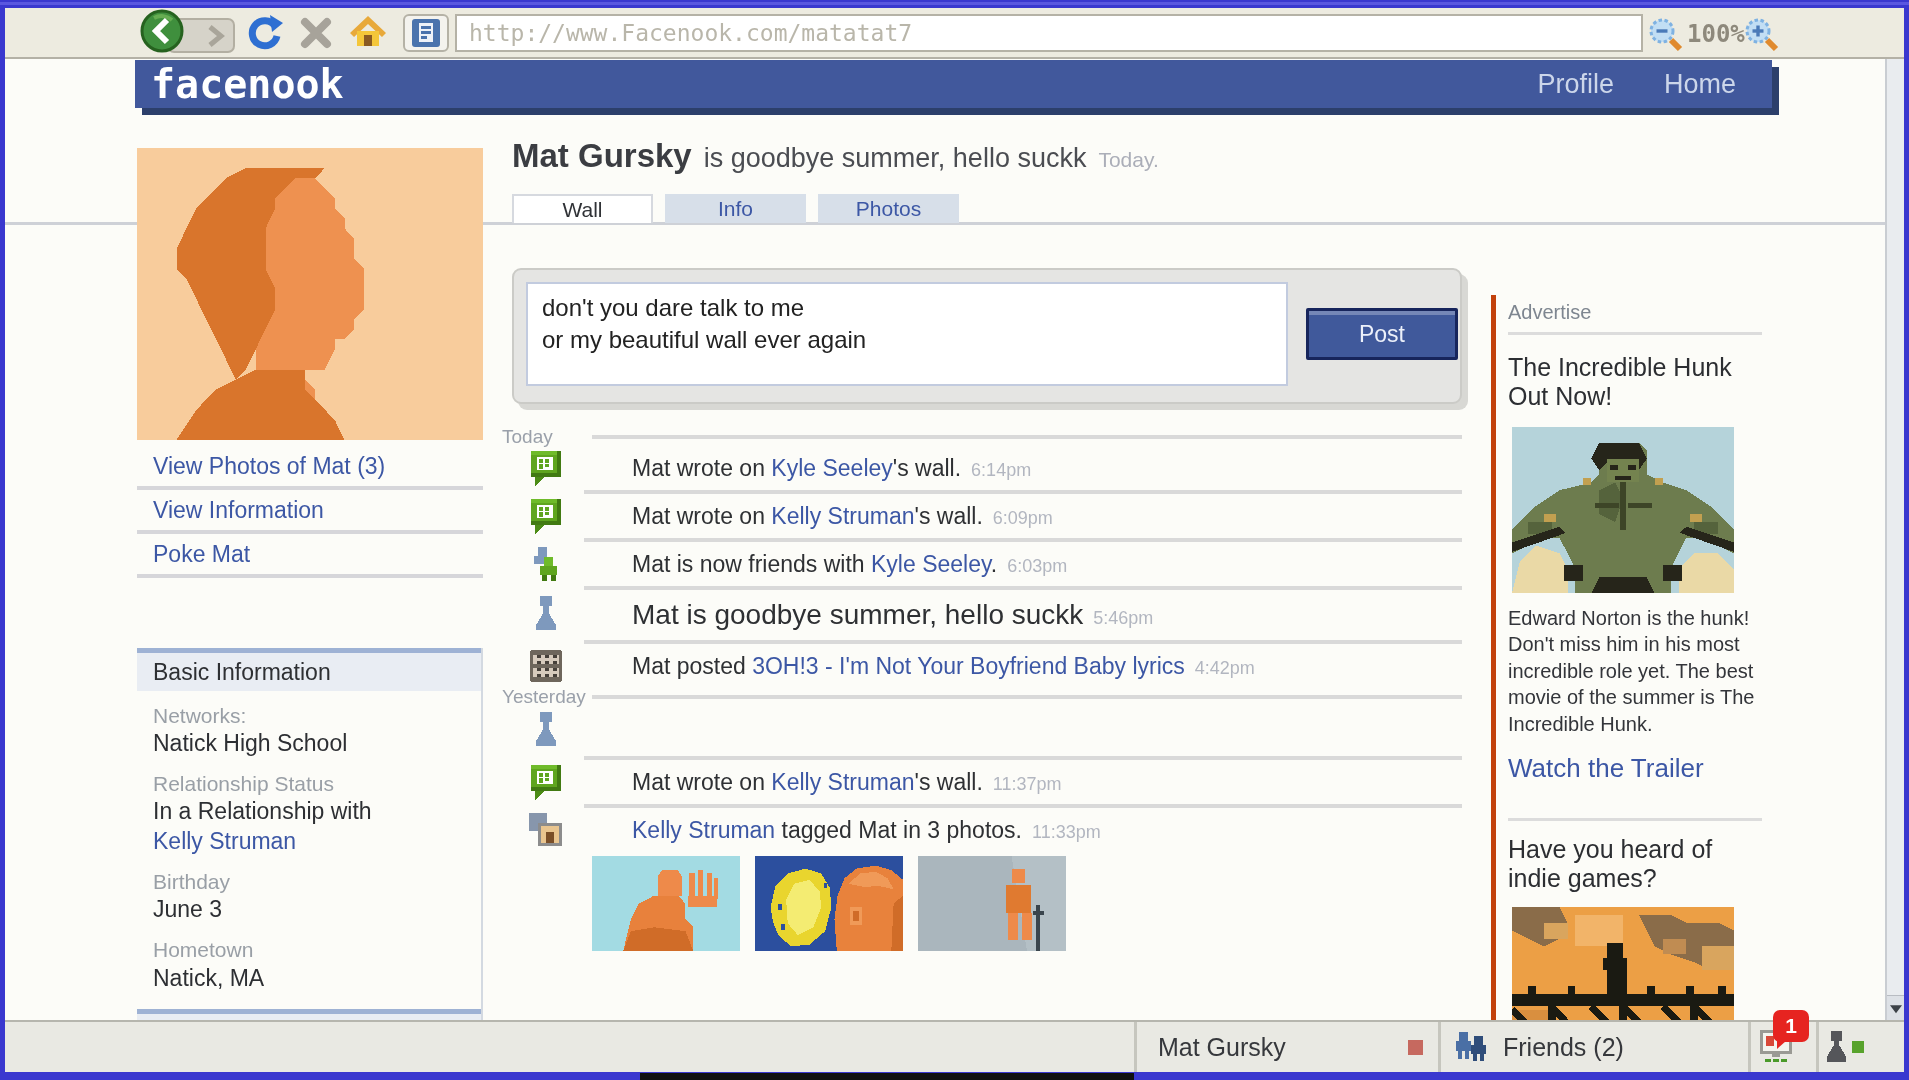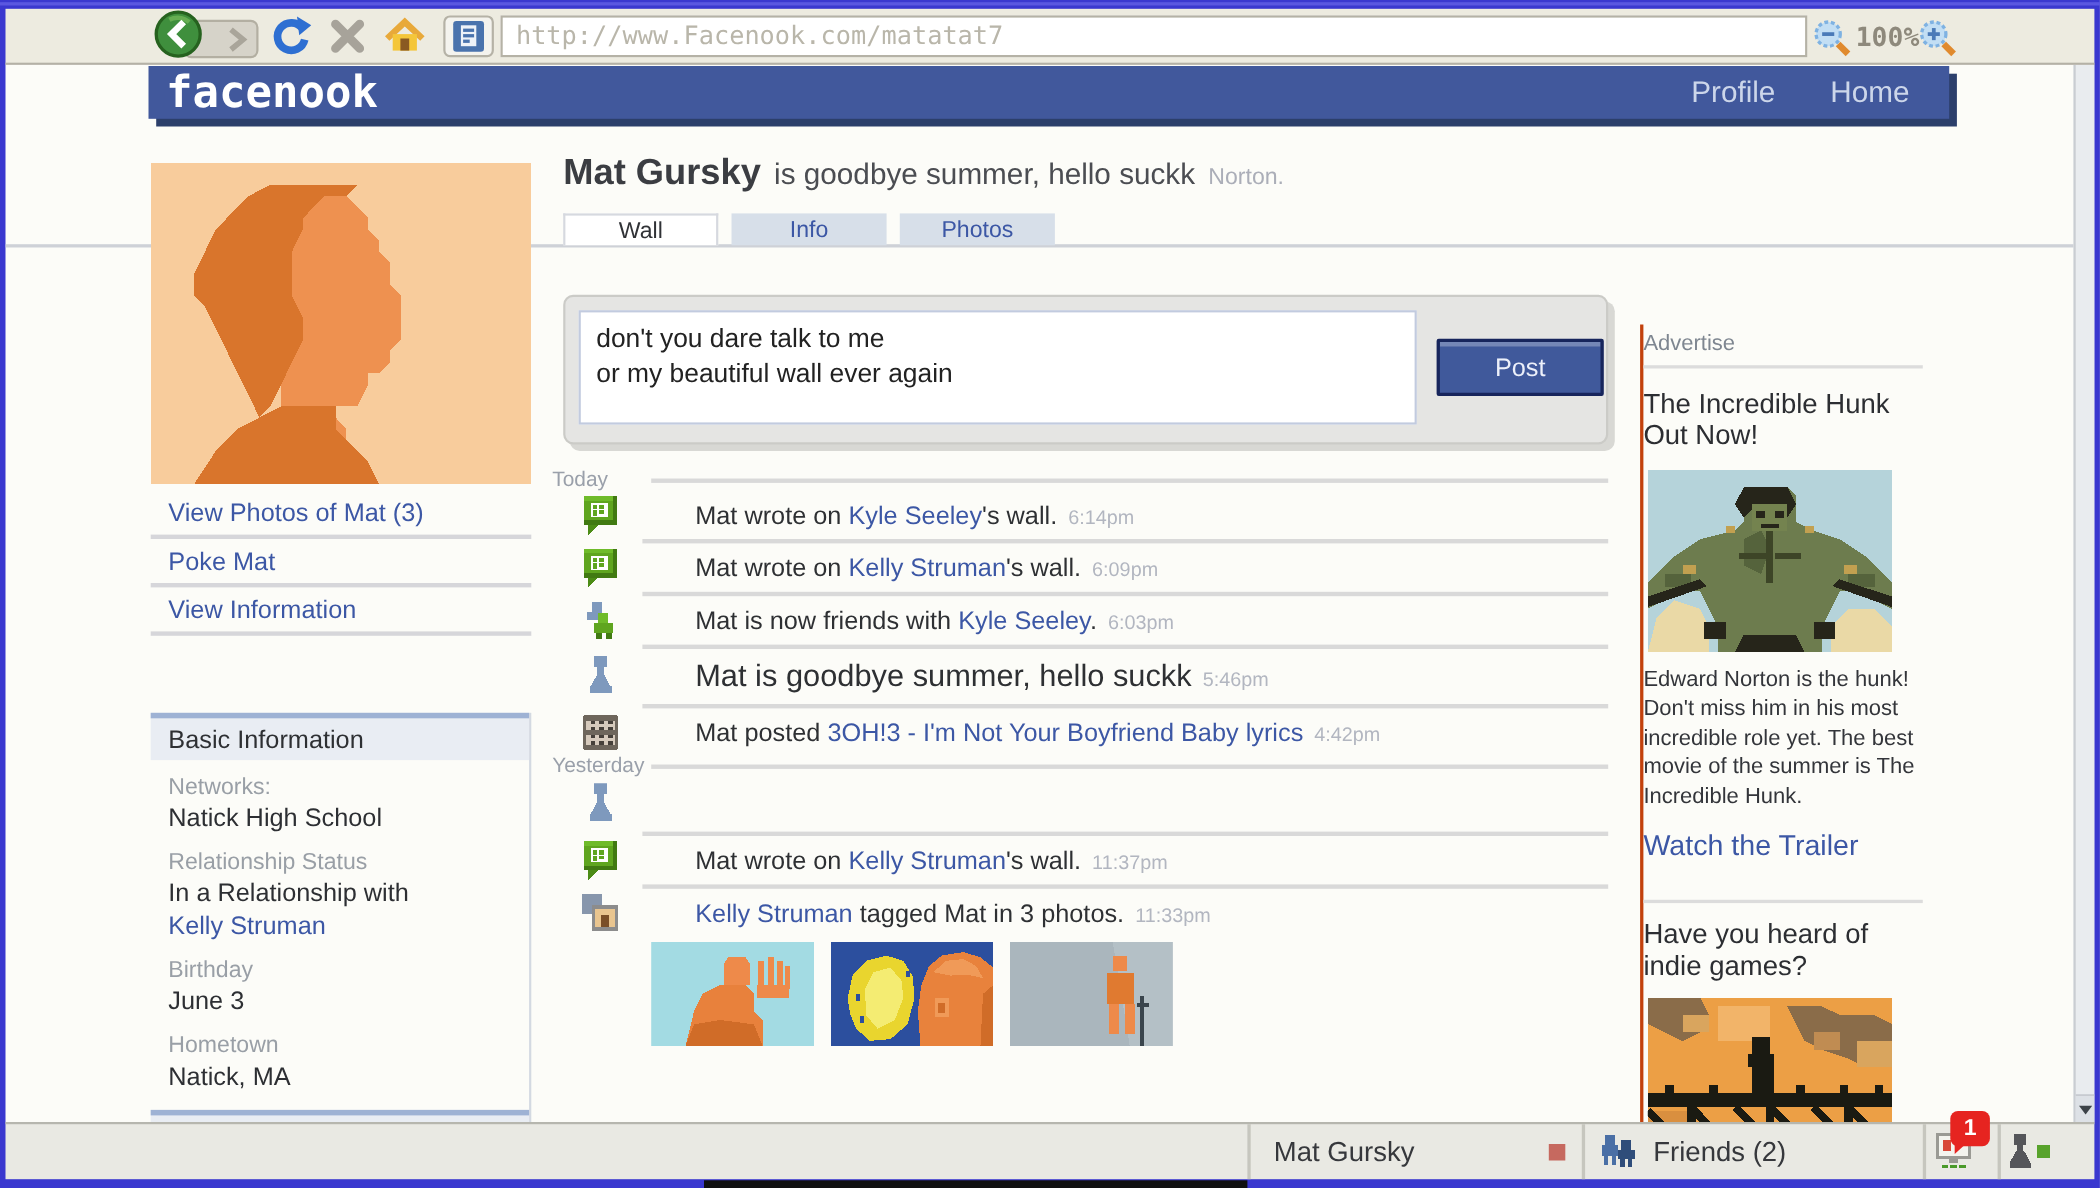--- a/index.html
+++ b/index.html
@@ -67,21 +67,21 @@
   .feed-icon svg{width:100%;height:100%;display:block;}
   .feed-text{margin-left:28px;font-size:23px;color:#2e3033;white-space:nowrap;}
   .feed-entry.big .feed-text{font-size:28px;}
   .feed-link{color:#3c57a5;cursor:pointer;}
   .feed-time{font-size:18px;color:#b2b6c0;margin-left:10px;}
   .feed-rule{height:4px;background:#d9d9d9;margin:4px 0 4px 72px;}
   .feed-photos{display:flex;gap:15px;margin:8px 0 0 80px;}
   .feed-photo{width:148px;height:95px;display:block;cursor:pointer;}
   .feed-photo svg{width:100%;height:100%;display:block;}
 
-  .ad-col{position:absolute;left:1486px;top:236px;width:272px;height:725px;border-left:3px solid #c2410c;box-sizing:border-box;z-index:2;}
+  .ad-col{position:absolute;left:1486px;top:236px;width:272px;height:725px;border-left:5px solid #c2410c;padding-left:12px;box-sizing:border-box;z-index:2;}
   .ad-label{margin-top:6px;font-size:20px;color:#7e8690;}
   .ad-divider{margin-top:8px;width:254px;height:3px;background:#dcdcdc;}
   .ad-divider.d2{margin-top:34px;}
   .ad-title{margin-top:18px;font-size:25px;color:#2c2e32;line-height:1.16;white-space:pre-line;width:246px;}
   .ad-title.t2{margin-top:14px;}
   .ad-img1{margin:16px 0 0 4px;width:222px;height:166px;display:block;}
   .ad-body{margin-top:12px;width:248px;font-size:20px;line-height:1.32;color:#33353a;}
   .ad-link{margin-top:16px;font-size:26px;color:#3c57a5;cursor:pointer;}
   .ad-img2{margin:14px 0 0 4px;width:222px;height:150px;display:block;}
 
@@ -186,24 +186,24 @@
       <polygon fill="#ee9150" points="13,3 18,3 19,4 20,5 20,6 21,7 21,8 22,9 22,11 23,12 23,16 22,17 22,18 21,19 20,19 20,20 19,22 17,22 17,23 18,24 18,26 12,26 12,20 11,18 12,15 12,6"></polygon>
       <polygon fill="#d9752c" points="11,2 19,2 18,3 16,3 15,4 14,5 14,6 13,8 13,12 14,14 14,16 13,18 12,20 11,22 10,23 9,21 8,19 7,17 6,15 5,13 4,12 4,10 5,8 6,6 7,5 8,4 9,3"></polygon>
       <polygon fill="#d9752c" points="4,29 6,26 8,24 10,23 12,22 17,22 17,24 18,25 19,26 20,27 21,29"></polygon>
     </svg>
 
     <div class="side-links">
         <div class="side-link-row">
           <span class="side-link">View Photos of Mat (3)</span>
         </div>
         <div class="side-link-row">
+          <span class="side-link">View Information</span>
+        </div>
+        <div class="side-link-row">
           <span class="side-link">Poke Mat</span>
-        </div>
-        <div class="side-link-row">
-          <span class="side-link">View Information</span>
         </div>
       </div>
 
     <div class="basic-info">
       <div class="info-header">Basic Information</div>
       <div class="info-fields">
           <div class="info-label">Networks:</div>
           <div class="info-value">Natick High School</div>
           <div class="info-label">Relationship Status</div>
           <div class="info-value">In a Relationship with</div>
@@ -212,21 +212,21 @@
           <div class="info-value">June 3</div>
           <div class="info-label">Hometown</div>
           <div class="info-value">Natick, MA</div>
         </div>
       <div class="info-header friends">Friends (4)</div>
     </div>
 
     <div class="title-row">
       <span class="t-name">Mat Gursky</span>
       <span class="t-status">is goodbye summer, hello suckk</span>
-      <span class="t-time">Norton.</span>
+      <span class="t-time">Today.</span>
     </div>
 
     <div class="tabs">
         <div class="tab active">Wall</div>
         <div class="tab">Info</div>
         <div class="tab">Photos</div>
       </div>
 
     <div class="composer">
       <textarea class="composer-input" spellcheck="false" style="">don't you dare talk to me

